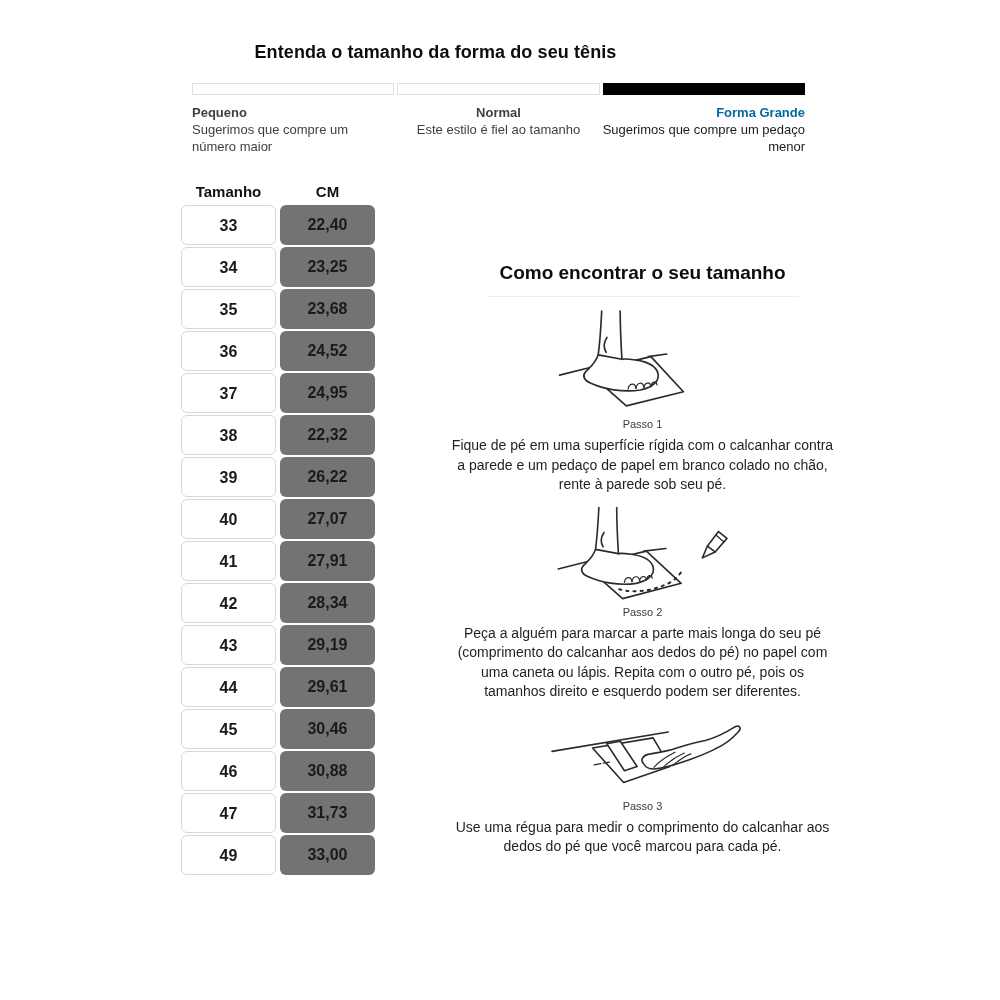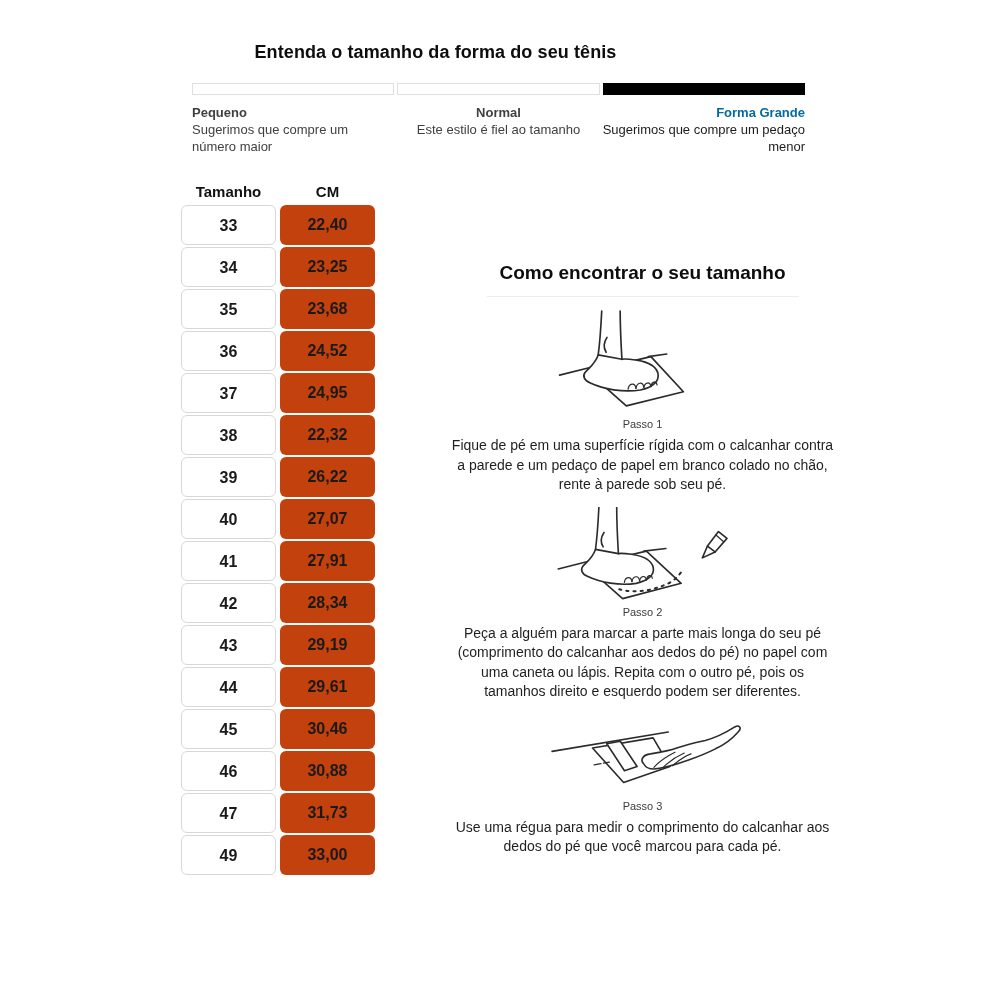--- a/index.html
+++ b/index.html
@@ -27,21 +27,21 @@
   
   .size-table{position:absolute;left:181px;top:183px;}
   .thead{display:flex;gap:4px;margin-bottom:5px;}
   .th{width:95px;text-align:center;font-weight:bold;font-size:15px;color:#111111;}
   .tr{display:flex;gap:4px;margin-bottom:2px;}
   .td{
     width:95px;height:40px;line-height:40px;text-align:center;
     font-weight:bold;font-size:16px;color:#1a1a1a;box-sizing:border-box;border-radius:6px;
   }
   .td.size{background:#ffffff;border:1px solid #d8d8d8;}
-  .td.cm{background:#c2410c;}
+  .td.cm{background:#737373;}
   
   .guide{position:absolute;left:450px;top:263px;width:385px;text-align:center;}
   .guide-title{font-size:19px;font-weight:bold;color:#0d0d0d;line-height:20px;}
   .guide-divider{height:1px;background:#ededed;width:312px;margin:13px auto 0;}
   .step{margin:0;text-align:center;}
   .step svg{display:block;margin:0 auto;}
   .step .illu1{margin-top:12px;}
   .step .illu2{margin-top:12px;}
   .step .illu3{margin-top:14px;}
   .step-label{font-size:11px;color:#3c3c3c;margin-top:4px;line-height:13px;}

